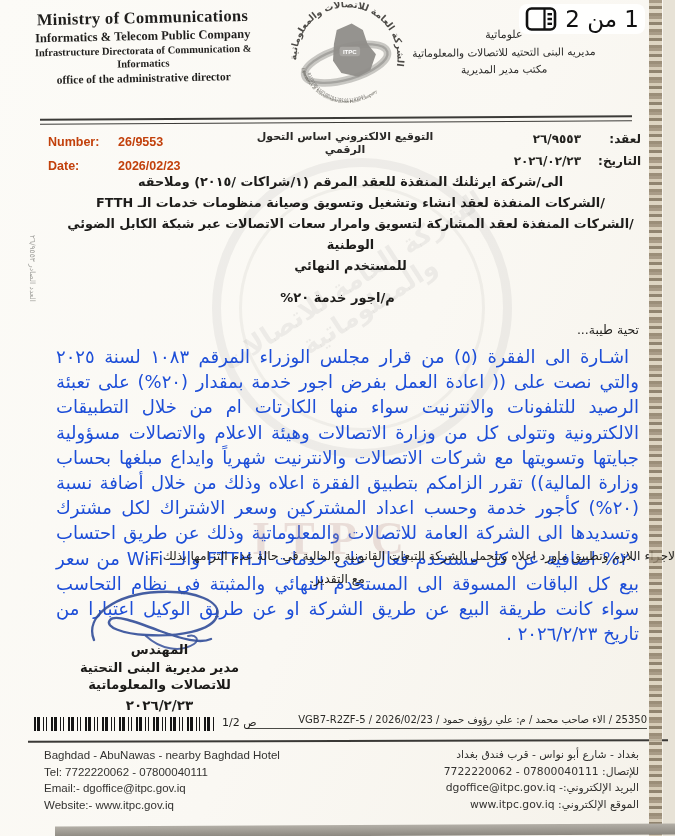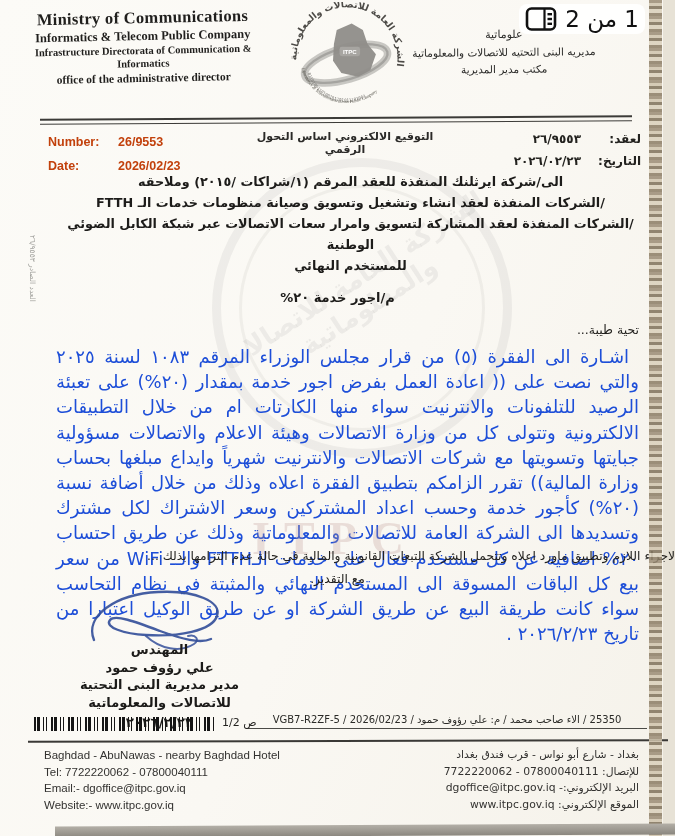--- a/index.html
+++ b/index.html
@@ -107,21 +107,21 @@
   
   .barcode{
     left:34px;top:717px;width:182px;height:14px;
     background:repeating-linear-gradient(90deg,
       #151515 0 2px,transparent 2px 3px,#151515 3px 6px,transparent 6px 9px,
       #151515 9px 10px,transparent 10px 12px,#151515 12px 13px,transparent 13px 17px);
   }
   .page-side{left:222px;top:716px;font-size:11px;color:#23221f;direction:ltr;}
   .ref-line{
     right:28px;top:714px;width:400px;direction:rtl;font-size:10px;color:#2a2a27;
-    border-bottom:1.3px solid #4a4a46;padding-bottom:3px;text-align:center;
+    border-bottom:1.3px solid #4a4a46;padding-bottom:3px;text-align:right;
   }
   .footer-divider{left:28px;top:740px;width:640px;border-top:2px solid #3a3936;transform:rotate(-.15deg);}
   .footer-en{left:44px;top:747px;font-family:"Liberation Sans","DejaVu Sans",sans-serif;
     font-size:11.5px;color:#333230;line-height:16.5px;}
   .footer-ar{right:36px;top:747px;direction:rtl;text-align:right;
     font-size:10.8px;color:#333230;line-height:16.5px;}
 </style>
 </head>
 <body>
 
@@ -223,21 +223,20 @@
 <div class="abs closing">لاجراء اللازم وتطبيق ماورد اعلاه وتتحمل الشركة التبعات القانونية والمالية في حالة عدم التزامها بذلك ...</div>
 <div class="abs regards">مع التقدير.</div>
 
 <svg class="abs scribble" width="165" height="72" viewBox="0 0 165 72">
   <path d="M 14,54 C 4,30 36,8 78,6 C 116,4 142,16 137,30 C 132,45 98,51 66,49 C 44,48 24,41 30,34 C 35,28 56,36 80,45 C 102,53 120,58 131,53" fill="none" stroke="#35509a" stroke-width="2.4" stroke-linecap="round" opacity=".92"></path>
   <path d="M 66,50 C 80,63 100,67 114,58 C 120,54 116,48 108,50" fill="none" stroke="#35509a" stroke-width="2" stroke-linecap="round" opacity=".85"></path>
 </svg>
 
 <div class="abs sig-block">
   <div>المهندس</div>
-  <div>علي رؤوف حمود</div>
   <div>مدير مديرية البنى التحتية</div>
   <div>للاتصالات والمعلوماتية</div>
   <div class="date">٢٠٢٦/٢/٢٣</div>
 </div>
 
 <div class="abs ref-line">25350 / الاء صاحب محمد / م: علي رؤوف حمود / VGB7-R2ZF-5 / 2026/02/23</div>
 <div class="abs barcode"></div>
 <div class="abs page-side">ص 1/2</div>
 <div class="abs footer-divider"></div>
 

